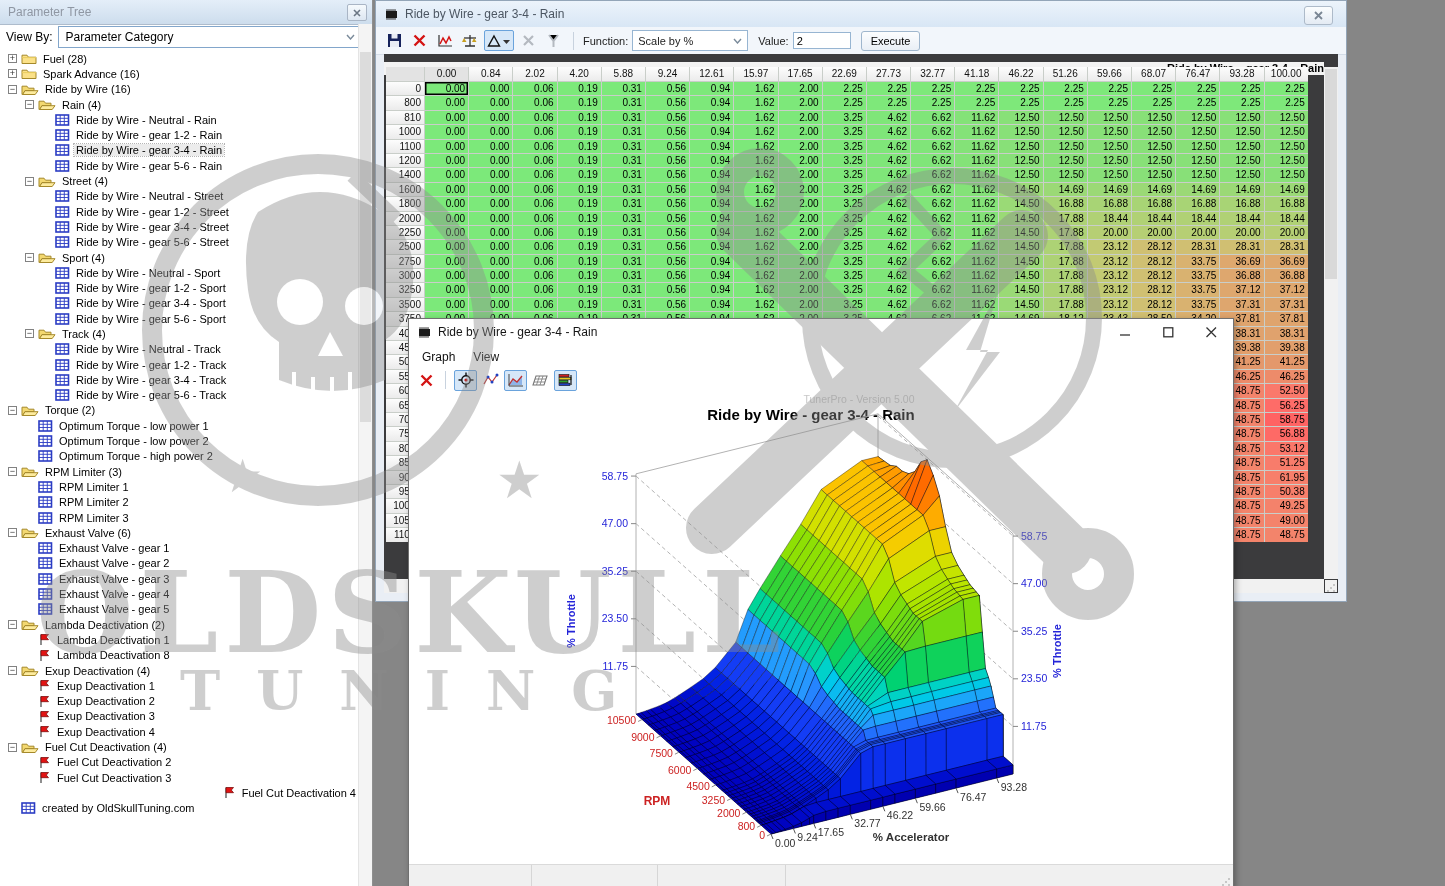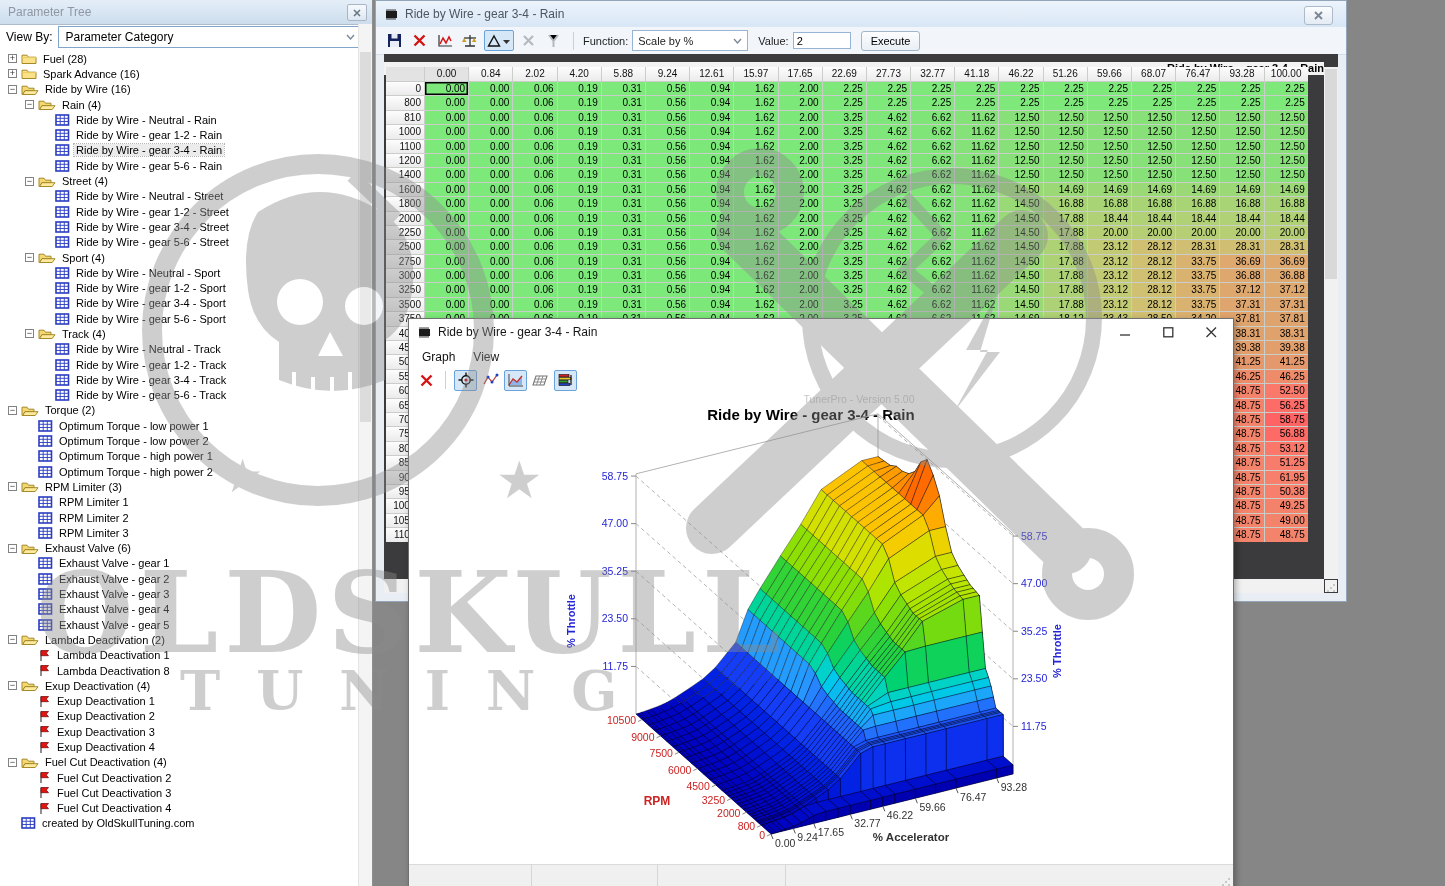--- a/index.html
+++ b/index.html
@@ -318,28 +318,20 @@
           <path d="M1 4.3 H13.5 M1 7.5 H13.5 M5.2 1 V11 M9.3 1 V11" stroke="#2b3cc4" stroke-width="0.9"></path>
         </svg>
         <span class="tlabel">Optimum Torque - low power 2</span>
       </div>
       <div class="trow" style="padding-left: 23px;">
         <span class="ebox-sp"></span>
         <svg class="ticon" width="15" height="12">
           <rect x="1" y="1" width="12.5" height="10" fill="#fff" stroke="#2b3cc4" stroke-width="1.6"></rect>
           <path d="M1 4.3 H13.5 M1 7.5 H13.5 M5.2 1 V11 M9.3 1 V11" stroke="#2b3cc4" stroke-width="0.9"></path>
         </svg>
-        <span class="tlabel">Optimum Torque - high power 1</span>
-      </div>
-      <div class="trow" style="padding-left: 23px;">
-        <span class="ebox-sp"></span>
-        <svg class="ticon" width="15" height="12">
-          <rect x="1" y="1" width="12.5" height="10" fill="#fff" stroke="#2b3cc4" stroke-width="1.6"></rect>
-          <path d="M1 4.3 H13.5 M1 7.5 H13.5 M5.2 1 V11 M9.3 1 V11" stroke="#2b3cc4" stroke-width="0.9"></path>
-        </svg>
         <span class="tlabel">Optimum Torque - high power 2</span>
       </div>
       <div class="trow" style="padding-left: 6px;">
         <span class="ebox">−</span>
         <svg class="ticon" width="18" height="13">
           <path d="M1 3.2 h5 l1.5 2 h5.5 v2.3 H4 L1.6 11.5 H1 Z" fill="#f3d870" stroke="#a5892a" stroke-width="1"></path>
           <path d="M4 7.7 H17 L14.2 11.5 H1.6 Z" fill="#fdeb9d" stroke="#a5892a" stroke-width="1"></path>
         </svg>
         <span class="tlabel">RPM Limiter (3)</span>
       </div>
@@ -496,21 +488,21 @@
         <span class="tlabel">Fuel Cut Deactivation 2</span>
       </div>
       <div class="trow" style="padding-left: 23px;">
         <span class="ebox-sp"></span>
         <svg class="ticon" width="13" height="13">
           <path d="M3 1.5 V12" stroke="#444" stroke-width="1.2"></path>
           <path d="M3 1.5 h7.5 l-2.2 2.6 2.2 2.6 H3 Z" fill="#e21313" stroke="#7d0f0f" stroke-width="0.8"></path>
         </svg>
         <span class="tlabel">Fuel Cut Deactivation 3</span>
       </div>
-      <div class="trow" style="padding-left: 23px;">
+      <div class="trow" style="padding-left: 23px; justify-content: flex-end;">
         <span class="ebox-sp"></span>
         <svg class="ticon" width="13" height="13">
           <path d="M3 1.5 V12" stroke="#444" stroke-width="1.2"></path>
           <path d="M3 1.5 h7.5 l-2.2 2.6 2.2 2.6 H3 Z" fill="#e21313" stroke="#7d0f0f" stroke-width="0.8"></path>
         </svg>
         <span class="tlabel">Fuel Cut Deactivation 4</span>
       </div>
       <div class="trow" style="padding-left: 6px;">
         <span class="ebox-sp"></span>
         <svg class="ticon" width="15" height="12">

